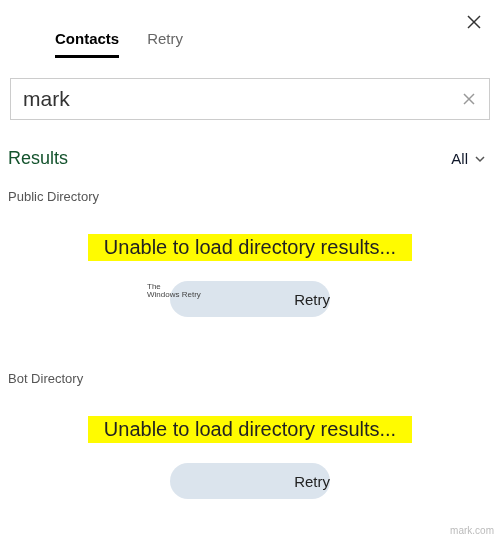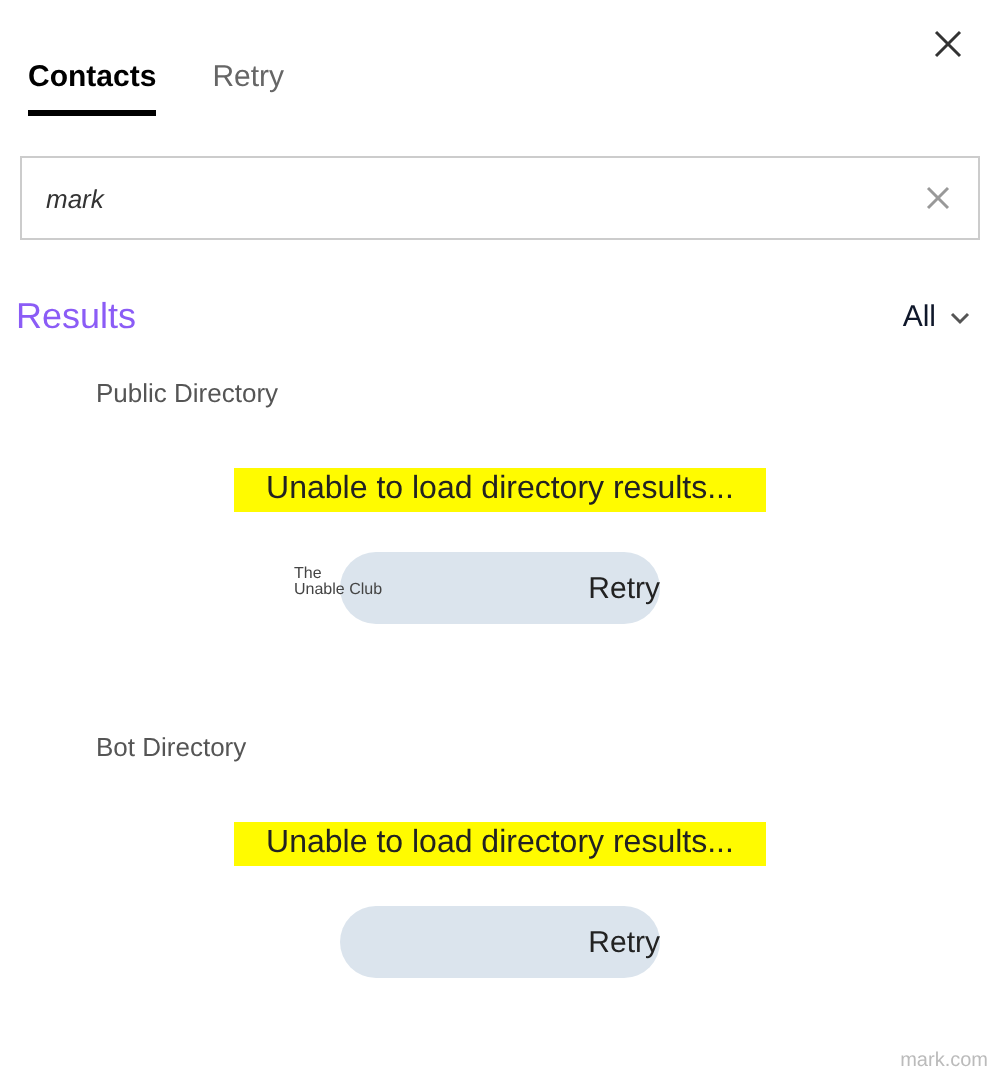--- a/index.html
+++ b/index.html
@@ -36,80 +36,79 @@
       font-size: 15px;
       color: #666;
       cursor: pointer;
       padding-bottom: 8px;
       border-bottom: 3px solid transparent;
     }
     .tab.active {
       color: #000;
       font-weight: 600;
       border-bottom: 3px solid #000;
+      margin-left: 41px;
     }
     .search-wrap {
       margin: 20px 10px 0 10px;
       border: 1px solid #ccc;
       background: #fff;
       display: flex;
       align-items: center;
       padding: 0 12px;
       height: 42px;
     }
     .search-input {
       flex: 1;
       border: none;
       outline: none;
-      font-size: 13px;
+      font-size: 21px;
       color: #333;
       background: transparent;
-      font-style: italic;
     }
     .clear-btn {
       cursor: pointer;
       color: #888;
       width: 16px;
       height: 16px;
     }
     .results-header {
       display: flex;
       justify-content: space-between;
       align-items: center;
       padding: 28px 14px 0 8px;
     }
     .results-label {
       font-size: 18px;
-      color: #8b5cf6;
+      color: #14532d;
     }
     .filter-wrap {
       display: flex;
       align-items: center;
       gap: 6px;
       cursor: pointer;
       color: #0f172a;
       font-size: 15px;
     }
     .section-label {
       font-size: 13px;
       color: #555;
       padding: 20px 8px 0 8px;
-      margin-left: 40px;
     }
     .error-block {
       display: flex;
       flex-direction: column;
       align-items: center;
       margin-top: 30px;
       position: relative;
     }
     .error-msg {
       background: #fffb00;
       color: #222;
-      font-size: 16px;
+      font-size: 20px;
       padding: 2px 16px;
     }
     .retry-btn {
       margin-top: 20px;
       background: #dbe4ed;
       border: none;
       border-radius: 18px;
       width: 160px;
       height: 36px;
       font-size: 15px;
@@ -168,21 +167,21 @@
     </svg>
   </div>
 </div>
 
 <div class="section-label">Public Directory</div>
 
 <div class="error-block">
   <div class="error-msg">Unable to load directory results...</div>
   <button class="retry-btn">Retry</button>
   <div class="watermark">
-    <span>The</span><br><span>Unable Club</span>
+    <span>The</span><br><span>Windows Retry</span>
   </div>
 </div>
 
 <div class="section-label" style="margin-top:34px">Bot Directory</div>
 
 <div class="error-block">
   <div class="error-msg">Unable to load directory results...</div>
   <button class="retry-btn">Retry</button>
 </div>
 

